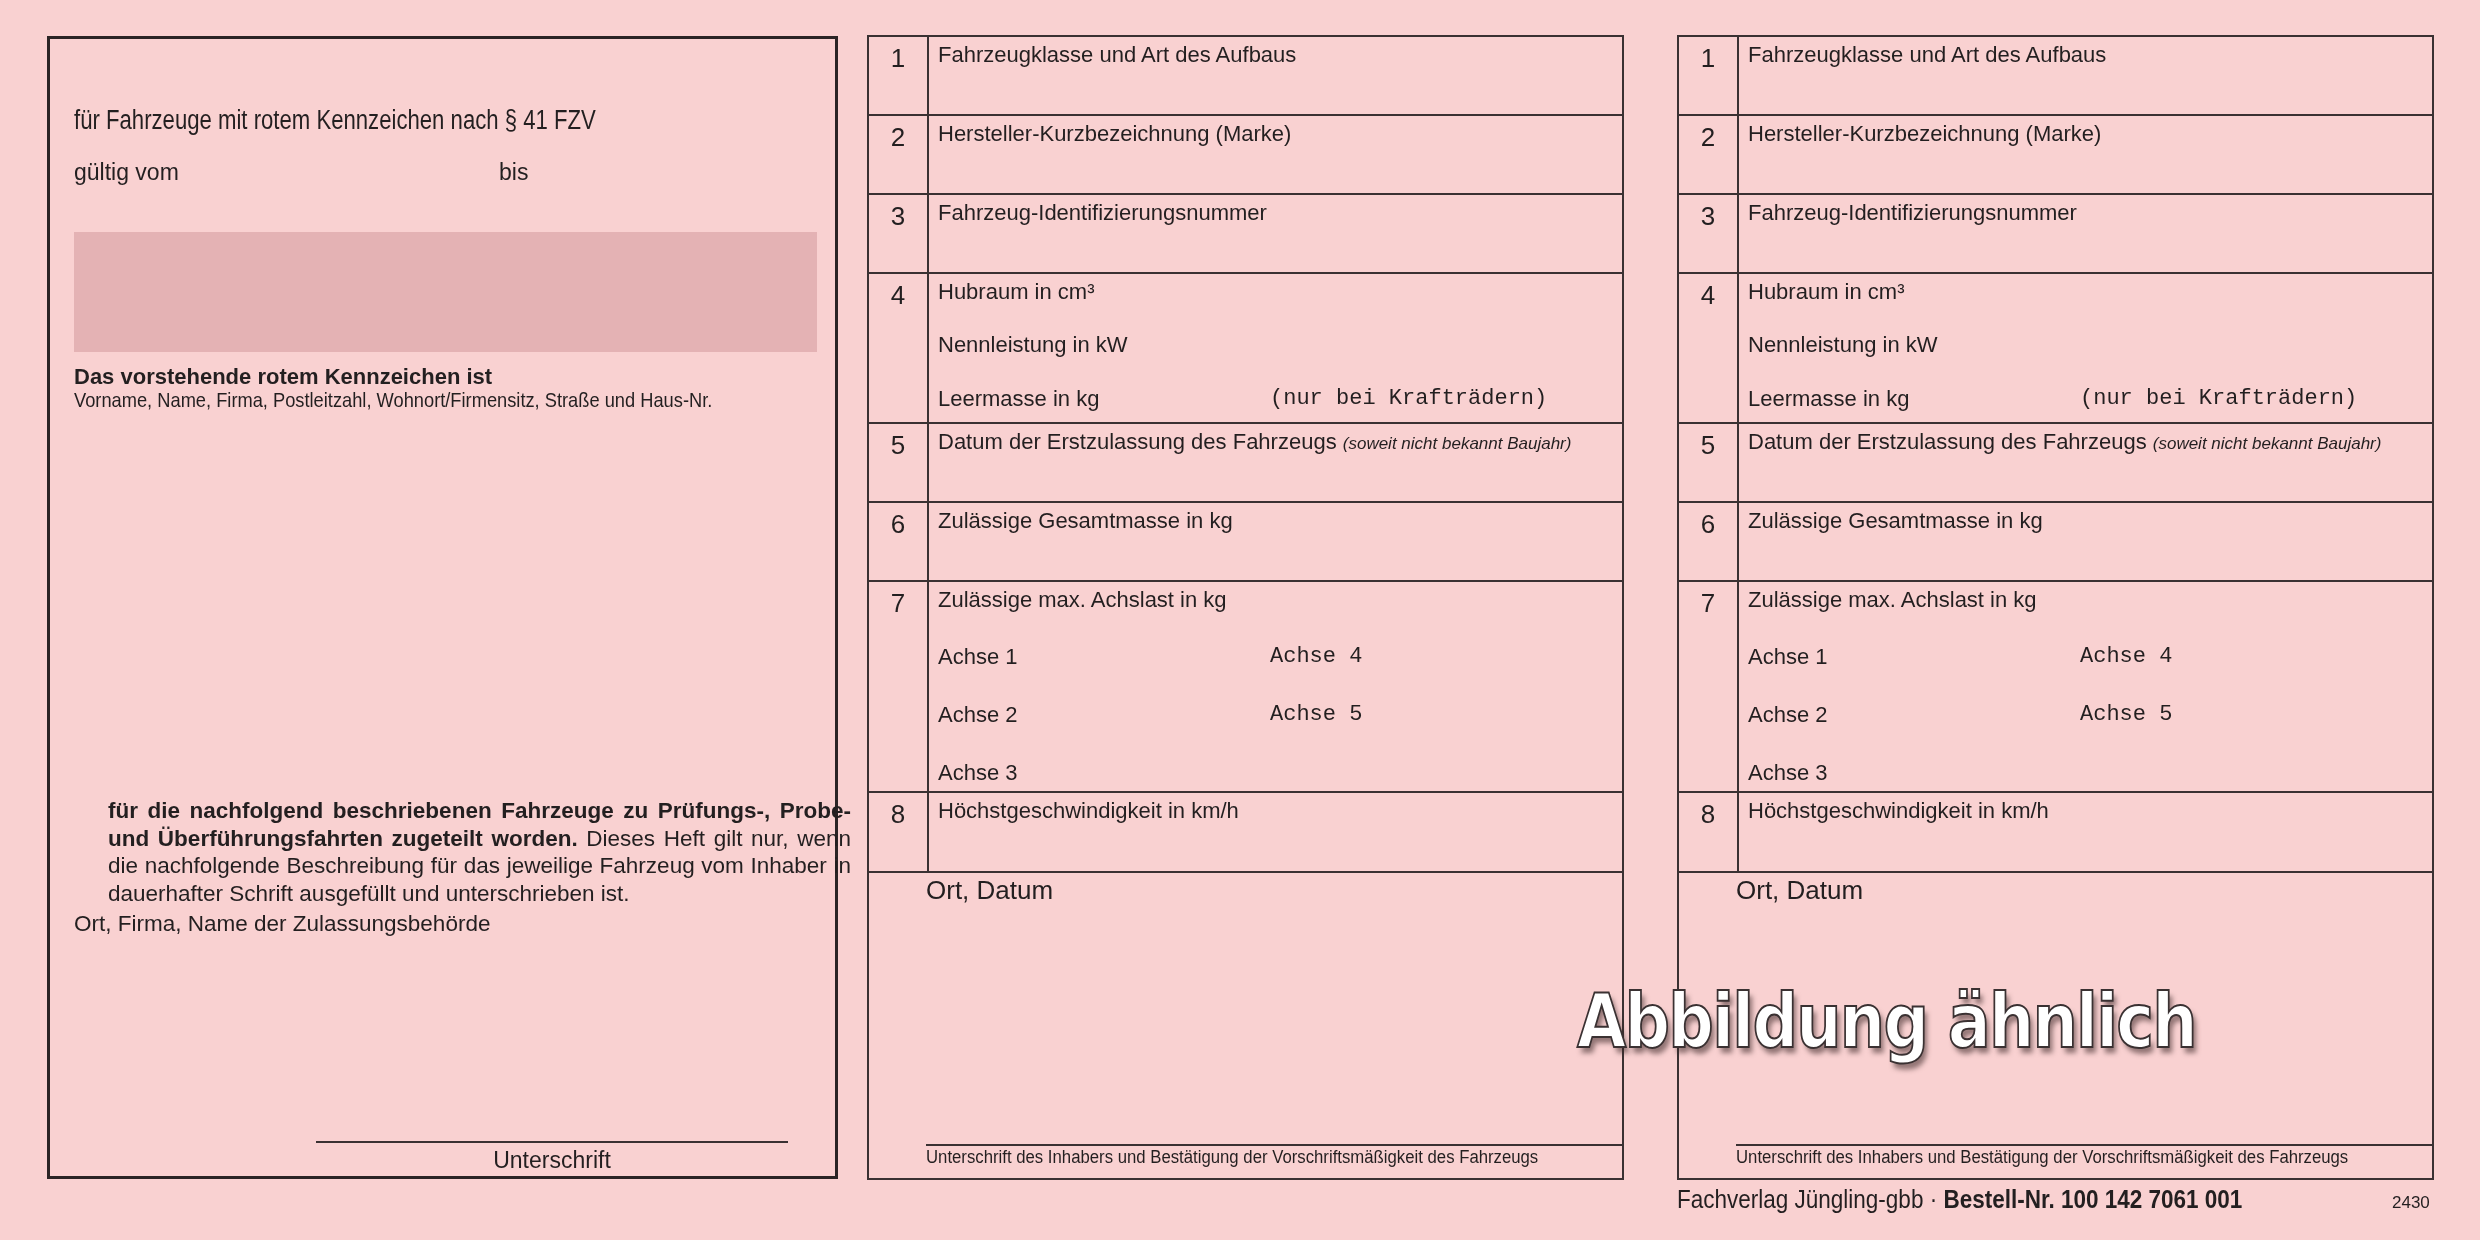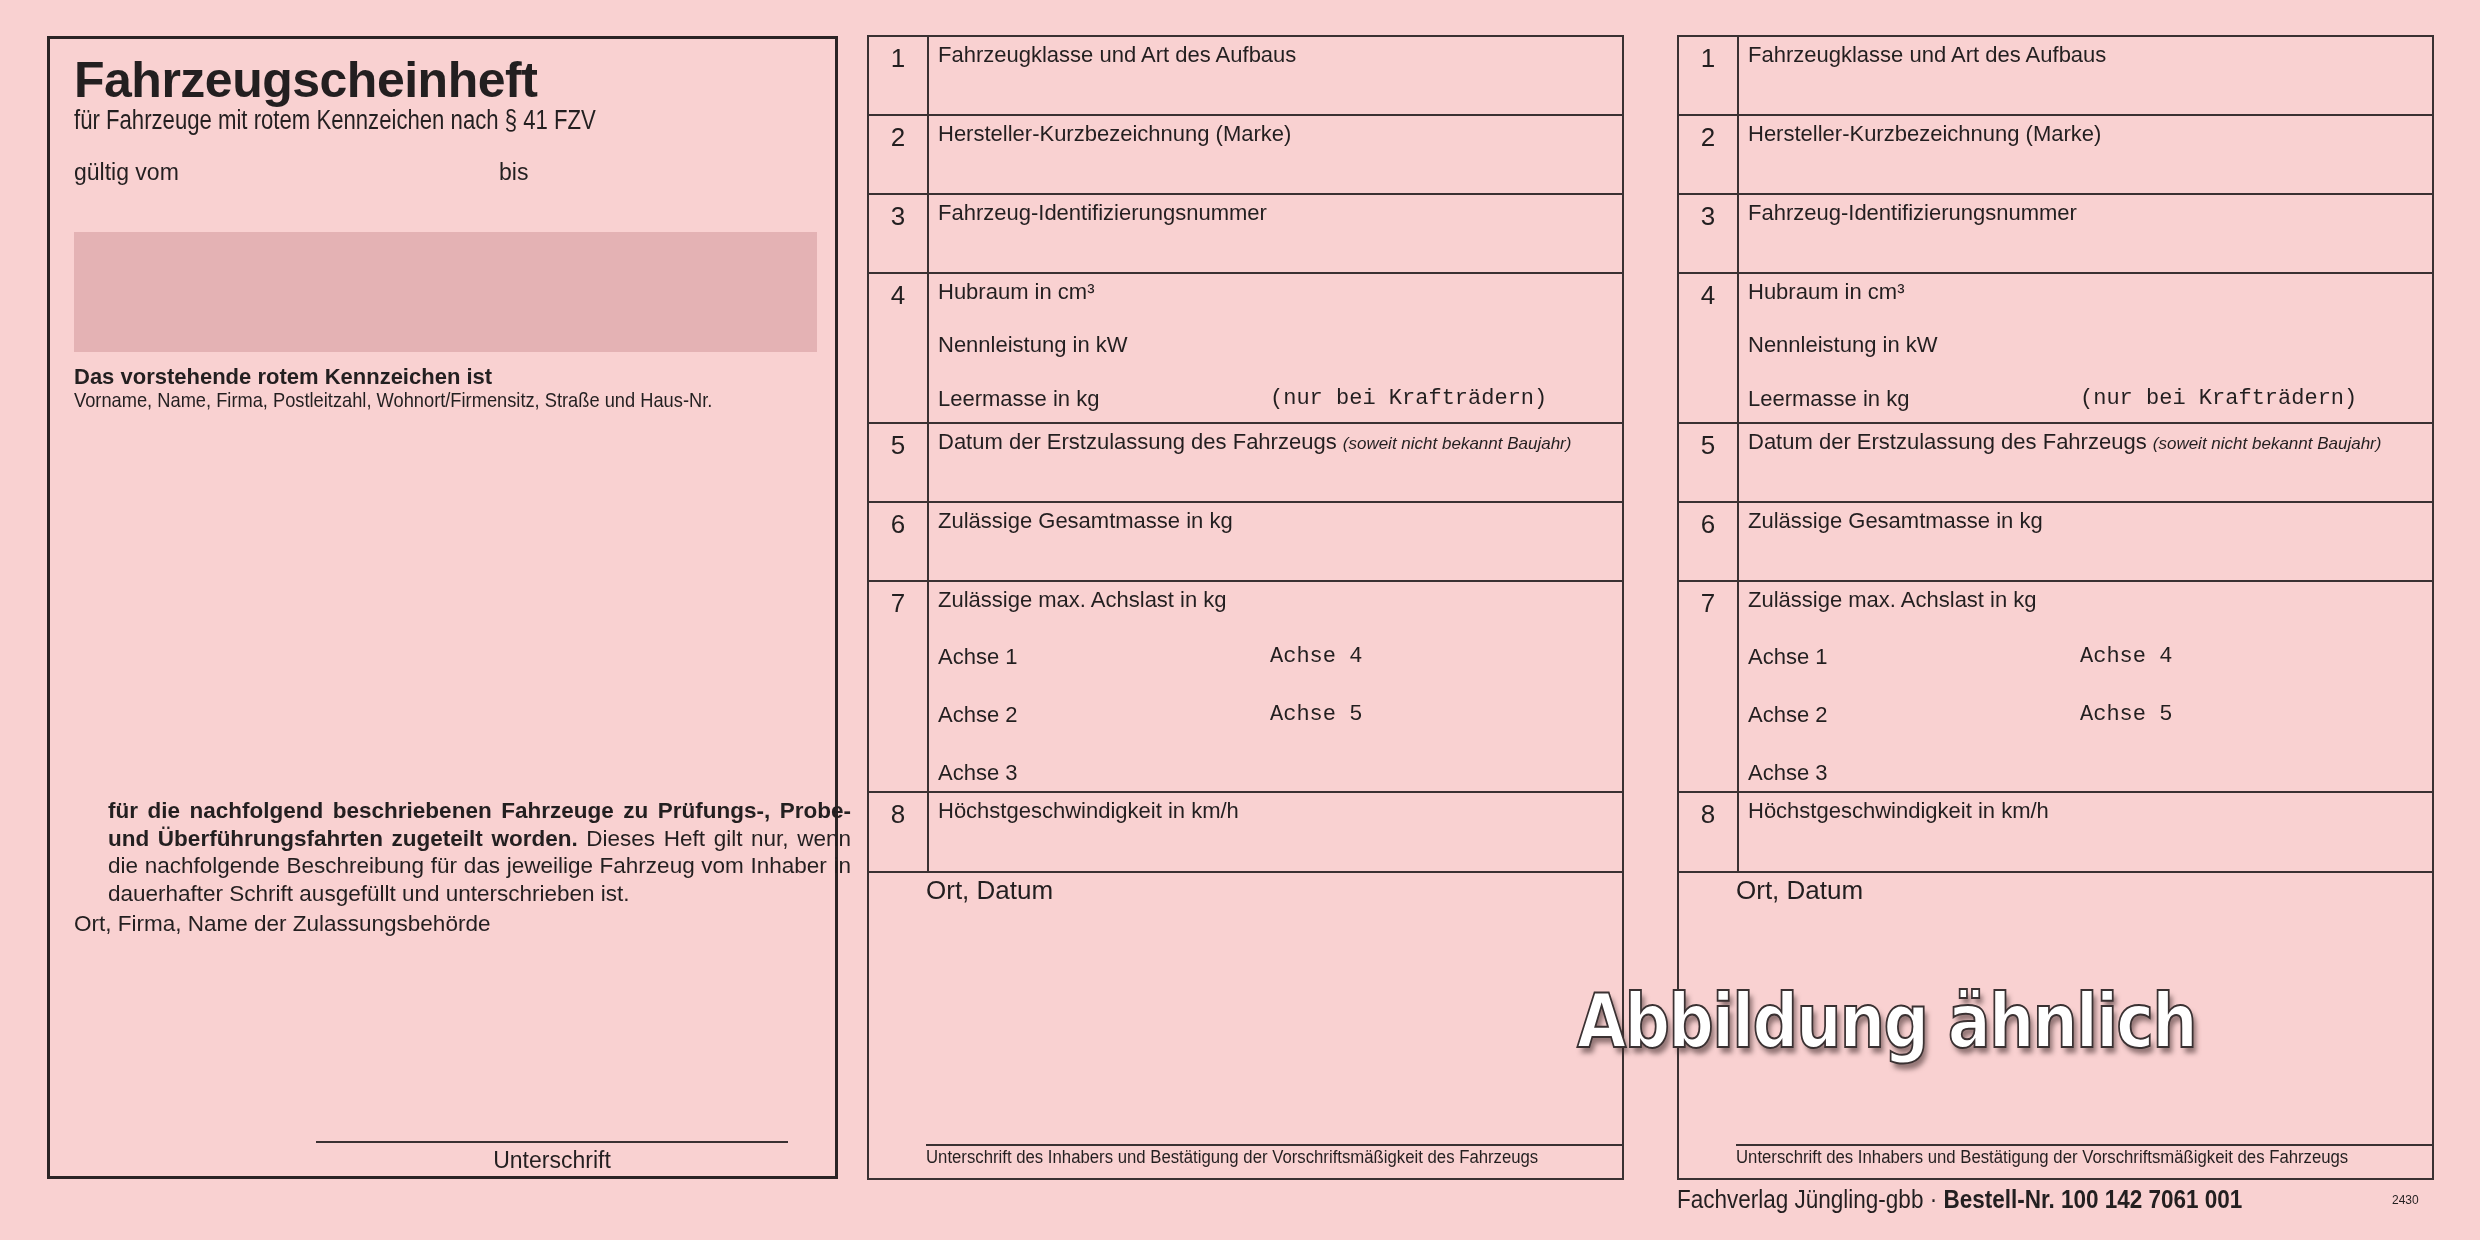--- a/index.html
+++ b/index.html
@@ -33,36 +33,35 @@
   .num { position:absolute; left:0; width:58px; text-align:center; top:6px; font-size:26px; }
   .lbl { position:absolute; left:69px; top:5px; font-size:22px; white-space:nowrap; }
   .lbl small { font-size:17px;font-style:italic; }
   .lbl-right { position:absolute; left:401px; font-size:22px; white-space:nowrap;font-family:Liberation Mono, monospace; }
   .ort { position:absolute; left:57px; top:838px; font-size:26px; }
   .owner-sig-line { position:absolute; left:57px; top:1107px; width:696px; border-top:2px solid #3a3132; }
   .owner-sig-label { position:absolute; left:57px; top:1110px; font-size:18px; white-space:nowrap; transform:scaleX(0.93); transform-origin:left top; }
 
   .footer { position:absolute; left:1677px; top:1185px; font-size:25px; white-space:nowrap; transform:scaleX(0.9); transform-origin:left top; }
   .footer b { font-weight:bold; }
-  .footer-code { position:absolute; left:2392px; top:1193px; font-size:12px; }
+  .footer-code { position:absolute; left:2392px; top:1193px; font-size:17px; }
 
   .watermark {
     position:absolute; left:1577px; top:978px; font-size:74px; font-weight:bold;
     font-family:"DejaVu Sans", sans-serif; color:#ffffff; white-space:nowrap;
     letter-spacing:-2px;
     transform:scaleX(0.86); transform-origin:left top;
     -webkit-text-stroke:2px #3a3132;
     text-shadow: 4px 6px 6px rgba(60,40,40,0.55);
   }
 </style>
 </head>
 <body>
 
 <div class="panel p1">
-  <div class="title">Fahrzeugscheinheft</div>
   <div class="subtitle">für Fahrzeuge mit rotem Kennzeichen nach § 41 FZV</div>
   <div class="valid-from">gültig vom</div>
   <div class="valid-to">bis</div>
   <div class="plate"></div>
   <div class="owner-label">Das vorstehende rotem Kennzeichen ist</div>
   <div class="owner-hint">Vorname, Name, Firma, Postleitzahl, Wohnort/Firmensitz, Straße und Haus-Nr.</div>
   <div class="para"><b>für die nachfolgend beschriebenen Fahrzeuge zu Prüfungs-, Probe- und Überführungsfahrten zugeteilt worden.</b><span> Dieses Heft gilt nur, wenn die nachfolgende Beschreibung für das jeweilige Fahrzeug vom Inhaber in dauerhafter Schrift ausgefüllt und unterschrieben ist.</span></div>
   <div class="authority">Ort, Firma, Name der Zulassungsbehörde</div>
   <div class="sig-line"></div>
   <div class="sig-label">Unterschrift</div>

